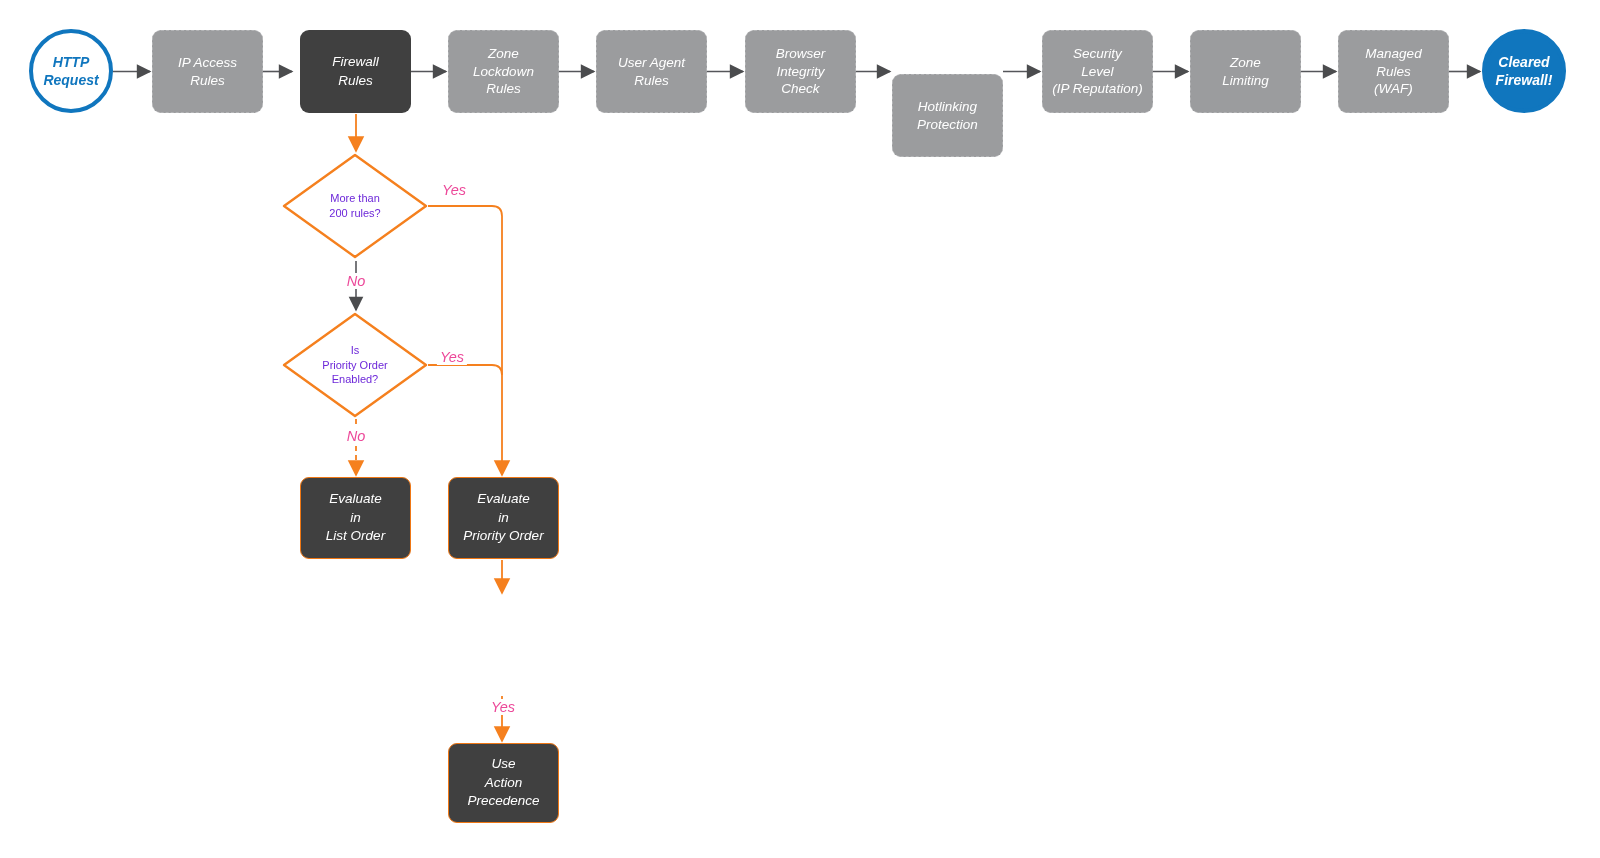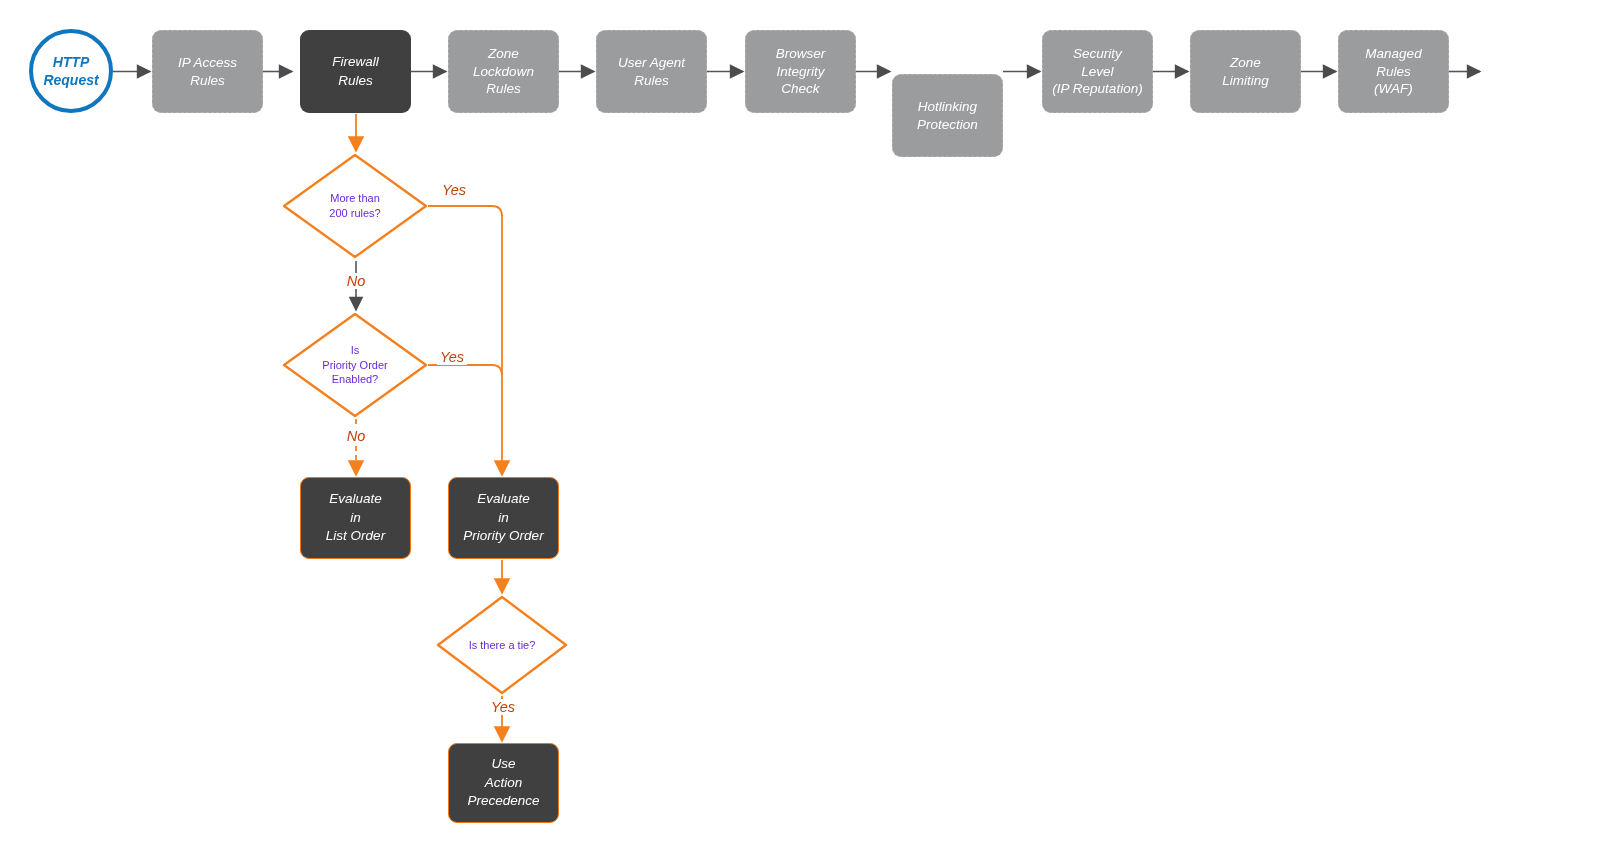--- a/index.html
+++ b/index.html
@@ -29,21 +29,21 @@
   .t-start{background:#ffffff;border:4px solid #1076BE;color:#1076BE;}
   .t-end{background:#1076BE;border:4px solid #1076BE;color:#ffffff;}
   .diamond{position:absolute;}
   .diamond svg{position:absolute;left:0;top:0;overflow:visible;}
   .diamond .dlbl{
     position:absolute;left:0;top:0;right:0;bottom:0;display:flex;
     align-items:center;justify-content:center;text-align:center;
     color:#6d28d9;font-size:11px;line-height:1.35;white-space:pre-line;
   }
   .edge-label{
-    position:absolute;transform:translate(-50%,-50%);color:#c2410c;
+    position:absolute;transform:translate(-50%,-50%);color:#ec4899;
     font-style:italic;font-size:14.5px;background:#ffffff;padding:0 3px;
   }
 </style>
 </head>
 <body>
 
 <div class="canvas">
 
   <svg class="wires" width="1600" height="858" viewBox="0 0 1600 858" xmlns="http://www.w3.org/2000/svg">
     <defs>
@@ -75,20 +75,24 @@
       <path d="M428 365 H492 Q502 365 502 375"></path>
       <path d="M356 419 V475" stroke-dasharray="5 4" marker-end="url(#mo)"></path>
       <path d="M502 560 V593" marker-end="url(#mo)"></path>
       <path d="M502 696 V741" marker-end="url(#mo)"></path>
     </g>
   </svg>
 
   <div class="node terminal t-start" style="left:29px;top:29px;">
     <span class="lbl">HTTP
 Request</span>
+  </div>
+  <div class="node terminal t-end" style="left:1482px;top:29px;">
+    <span class="lbl">Cleared
+Firewall!</span>
   </div>
 
   <div class="node pbox" style="left:152px;top:30px;">
     <span class="lbl">IP Access
 Rules</span>
   </div>
   <div class="node pbox obox" style="left:300px;top:30px;width:111px;height:83px;border:none;">
     <span class="lbl">Firewall
 Rules</span>
   </div>
@@ -133,26 +137,20 @@
 200 rules?</div>
   </div>
   <div class="diamond" style="left:282px;top:312px;width:146px;height:106px;">
     <svg width="146" height="106">
       <polygon points="73,2 144,53 73,104 2,53" fill="#ffffff" stroke="#F5801E" stroke-width="2.4" stroke-linejoin="round"></polygon>
     </svg>
     <div class="dlbl">Is
 Priority Order
 Enabled?</div>
   </div>
-  <div class="diamond" style="left:436px;top:595px;width:132px;height:100px;">
-    <svg width="132" height="100">
-      <polygon points="66,2 130,50 66,98 2,50" fill="#ffffff" stroke="#F5801E" stroke-width="2.4" stroke-linejoin="round"></polygon>
-    </svg>
-    <div class="dlbl">Is there a tie?</div>
-  </div>
 
   <div class="node obox" style="left:300px;top:477px;width:111px;height:82px;">
     <span class="lbl">Evaluate
 in
 List Order</span>
   </div>
   <div class="node obox" style="left:448px;top:477px;width:111px;height:82px;">
     <span class="lbl">Evaluate
 in
 Priority Order</span>

